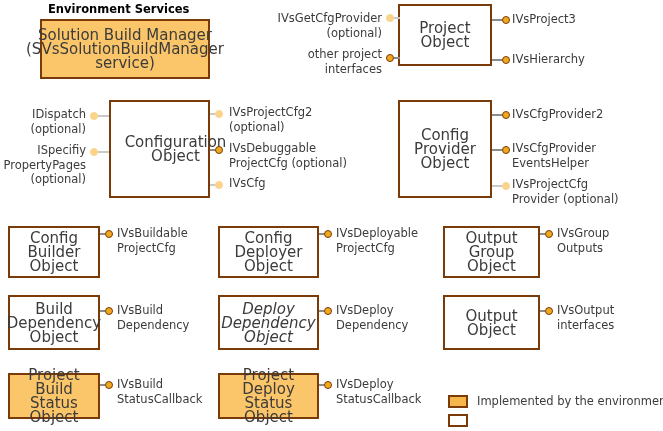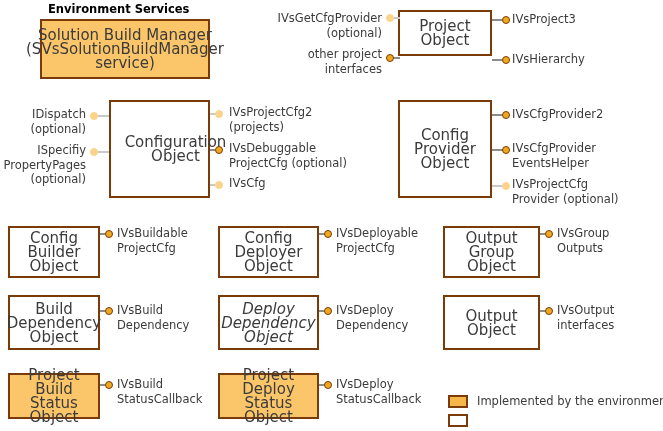--- a/index.html
+++ b/index.html
@@ -89,21 +89,21 @@
 <div id="canvas">
 
   <div class="heading" id="heading" style="left: 48px; top: 2px;">Environment Services</div>
 
   <div id="boxes-layer">
       <div class="box env" style="left: 40px; top: 19px; width: 170px; height: 60px;">
         <span class="lbl">Solution Build Manager
 (SVsSolutionBuildManager
 service)</span>
       </div>
-      <div class="box" style="left: 398px; top: 10px; width: 94px; height: 46px;">
+      <div class="box" style="left: 398px; top: 4px; width: 94px; height: 62px;">
         <span class="lbl">Project
 Object</span>
       </div>
       <div class="box" style="left: 109px; top: 100px; width: 101px; height: 98px; padding-left: 34px;">
         <span class="lbl">Configuration
 Object</span>
       </div>
       <div class="box" style="left: 398px; top: 100px; width: 94px; height: 98px;">
         <span class="lbl">Config
 Provider
@@ -231,21 +231,21 @@
       <div class="iface left" style="left: 262px; top: 47px; width: 120px;">other project
 interfaces</div>
       <div class="iface right" style="left: 512px; top: 12px; width: 145px;">IVsProject3</div>
       <div class="iface right" style="left: 512px; top: 52px; width: 145px;">IVsHierarchy</div>
       <div class="iface left" style="left: 0px; top: 107px; width: 86px;">IDispatch
 (optional)</div>
       <div class="iface left" style="left: 0px; top: 143px; width: 86px;">ISpecifiy
 PropertyPages
 (optional)</div>
       <div class="iface right" style="left: 229px; top: 105px; width: 140px;">IVsProjectCfg2
-(projects)</div>
+(optional)</div>
       <div class="iface right" style="left: 229px; top: 141px; width: 140px;">IVsDebuggable
 ProjectCfg (optional)</div>
       <div class="iface right" style="left: 229px; top: 176px; width: 140px;">IVsCfg</div>
       <div class="iface right" style="left: 512px; top: 107px; width: 145px;">IVsCfgProvider2</div>
       <div class="iface right" style="left: 512px; top: 141px; width: 145px;">IVsCfgProvider
 EventsHelper</div>
       <div class="iface right" style="left: 512px; top: 177px; width: 150px;">IVsProjectCfg
 Provider (optional)</div>
       <div class="iface right" style="left: 117px; top: 226px; width: 100px;">IVsBuildable
 ProjectCfg</div>

